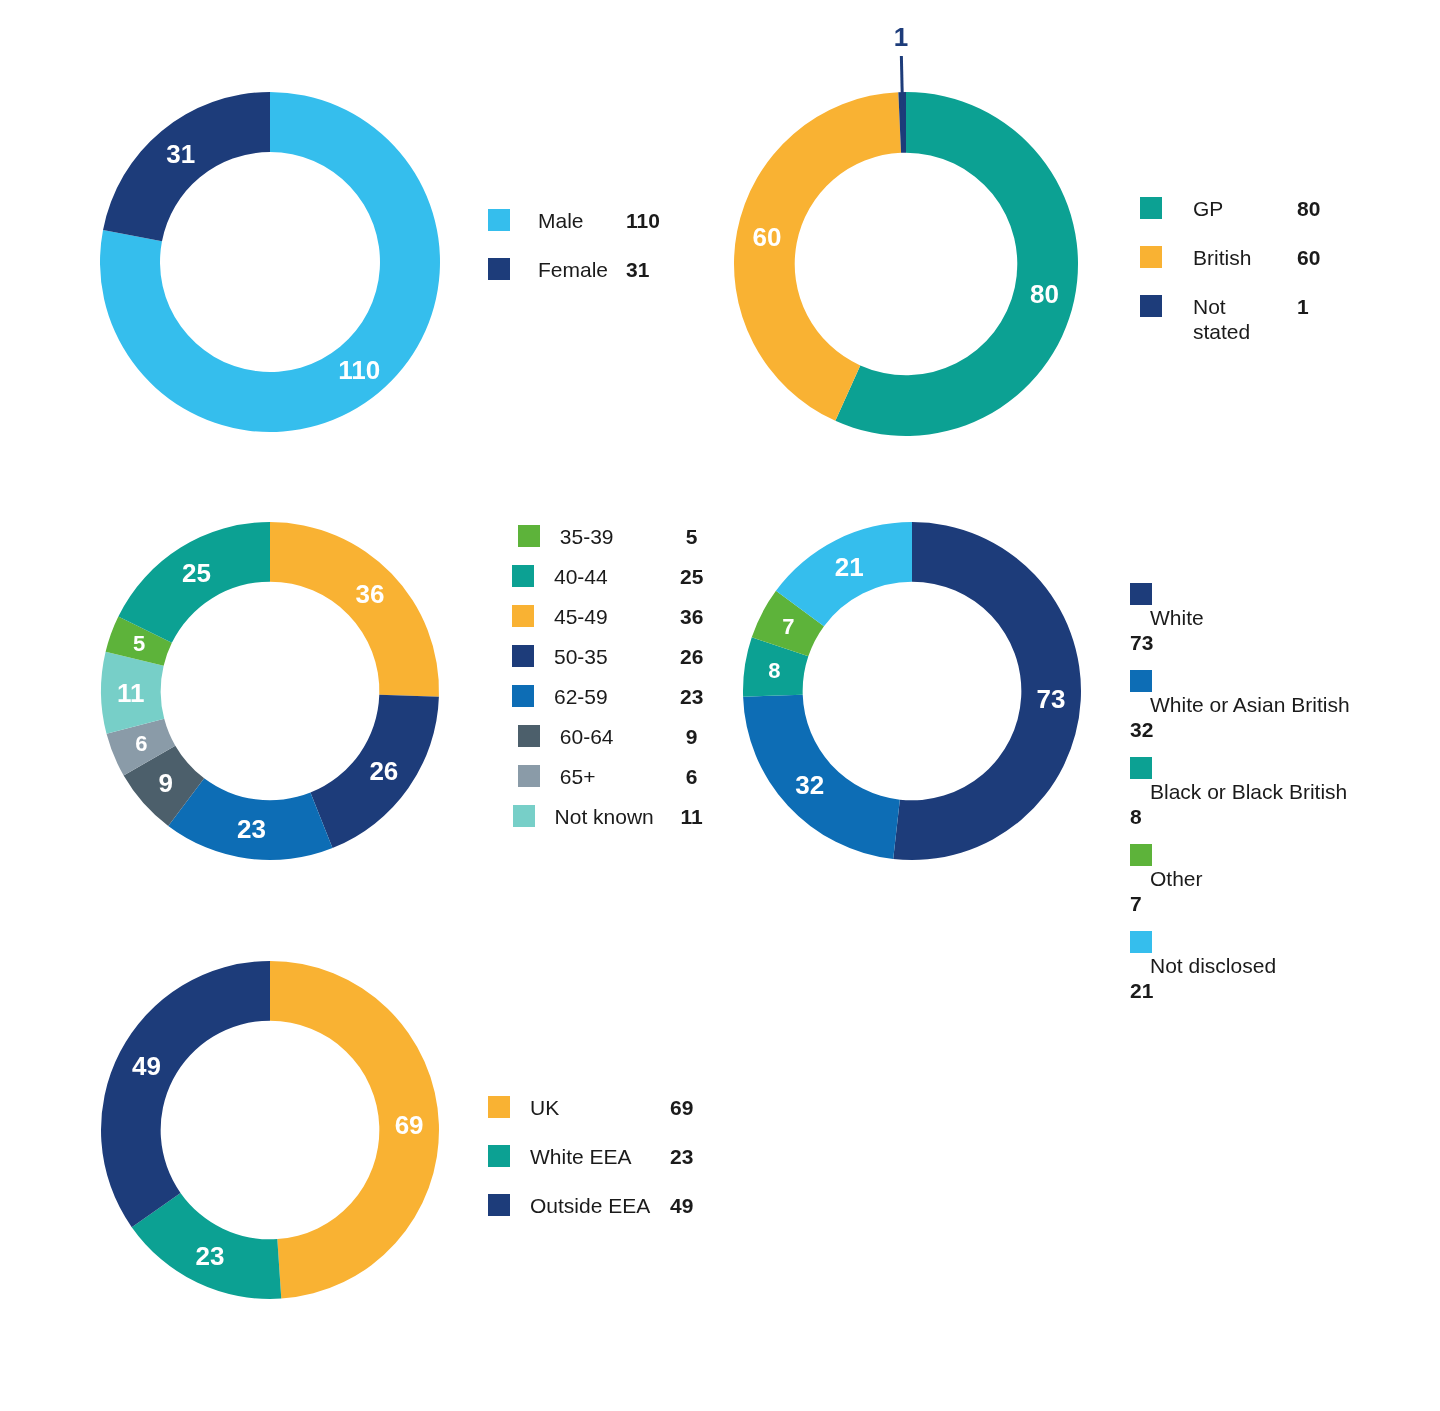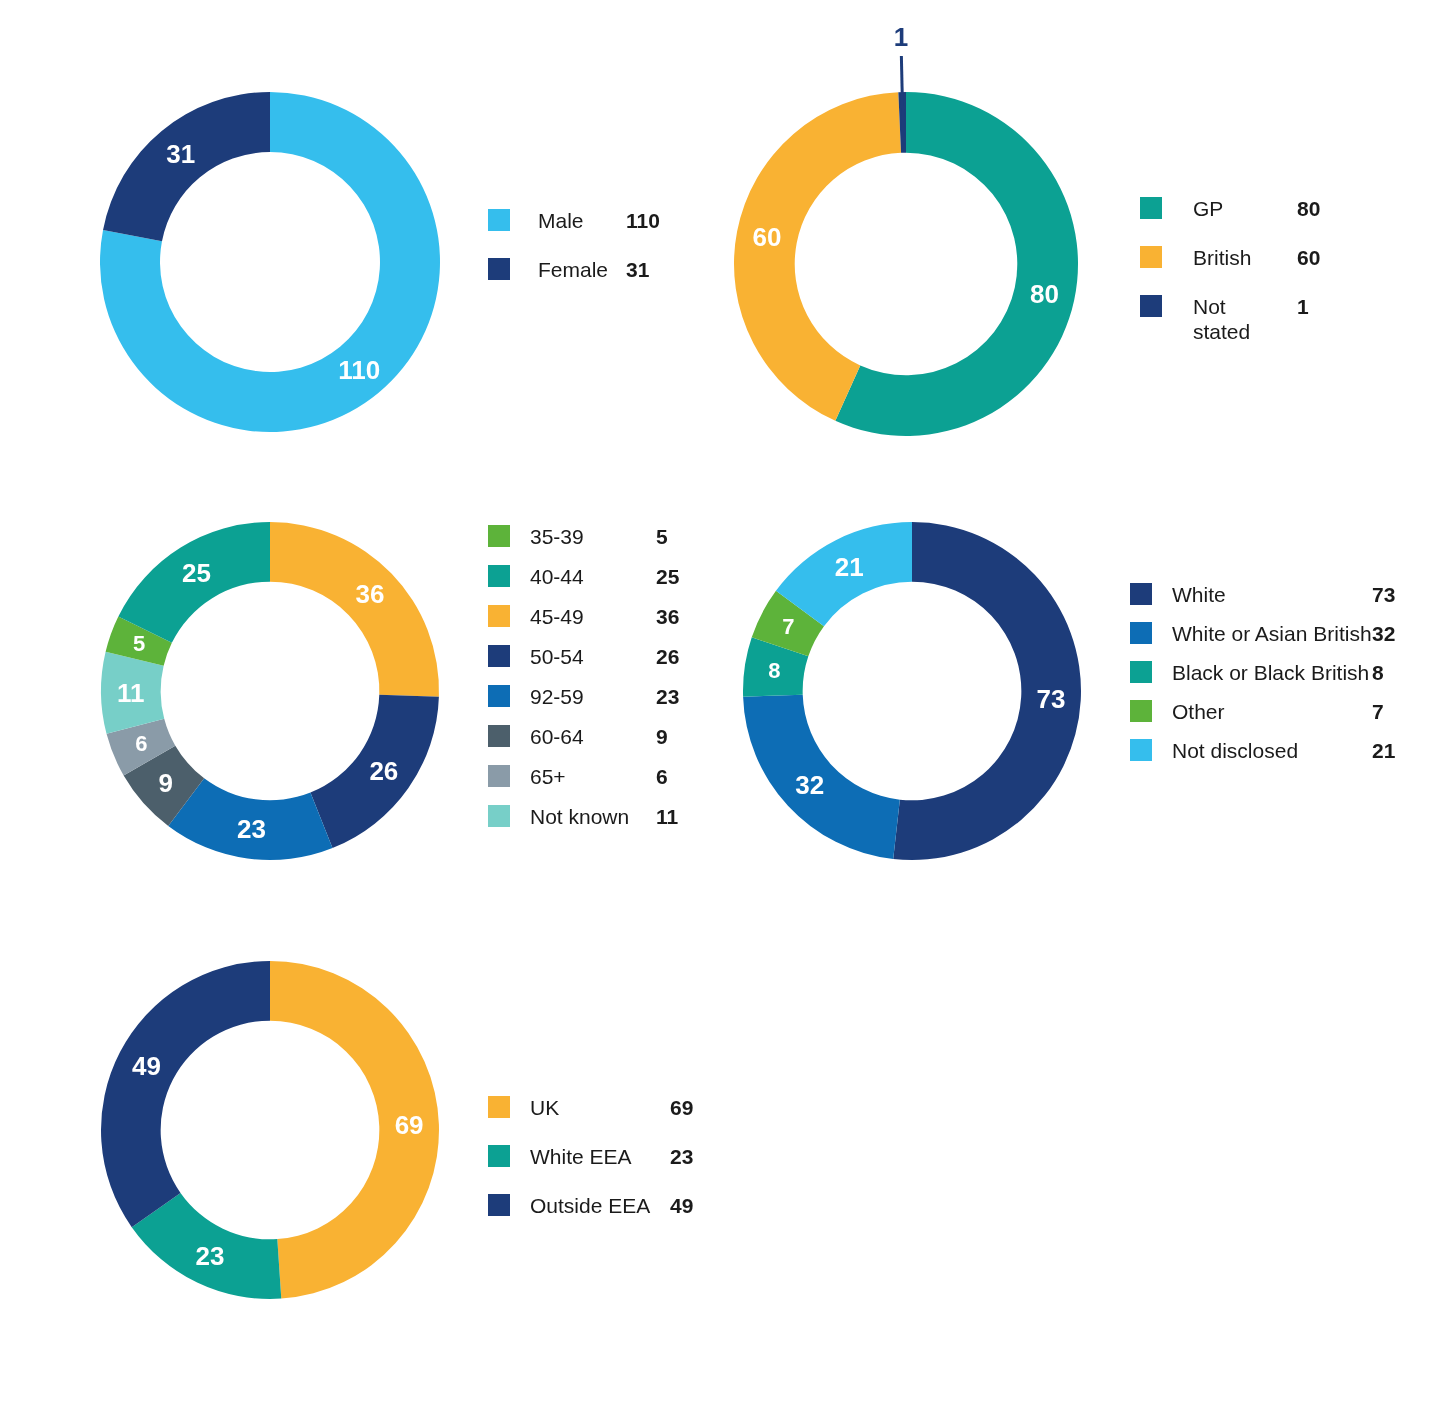--- a/index.html
+++ b/index.html
@@ -73,21 +73,21 @@
   }
 
   
   .legend.gender .legend-label { width: 88px; margin-left: 28px; }
   .legend.gender .legend-row { margin-bottom: 24px; }
   .legend.setting .legend-label { width: 104px; margin-left: 31px; }
   .legend.setting .legend-row { margin-bottom: 24px; }
   .legend.age .legend-label { width: 126px; }
   .legend.age .legend-row { margin-bottom: 15px; }
   .legend.ethnicity .legend-label { width: 200px; }
-  .legend.ethnicity .legend-row { margin-bottom: 14px; }
+  .legend.ethnicity .legend-row { margin-bottom: 14px; flex-direction: column; }
   .legend.region .legend-label { width: 140px; }
   .legend.region .legend-row { margin-bottom: 24px; }
 
   .leader-line {
     stroke: #1d3c7a;
     stroke-width: 3;
   }
 </style>
 </head>
 <body>
@@ -161,44 +161,44 @@
         <path d="M 22.641706760429884 253.50000000000006 A 169 169 0 0 1 5.517426198741617 211.8304571924712 L 63.22677475058582 196.71130580352886 A 109.343 109.343 0 0 0 74.30618427399814 223.67150000000004 Z" fill="#8A9BA8"></path>
         <text x="40.27446791109335" y="221.90031947614182" class="slice-label" font-size="22">6</text>
         <path d="M 5.517426198741617 211.8304571924712 A 169 169 0 0 1 4.603785823708705 129.82239460478783 L 62.635649427939526 143.65208930929774 A 109.343 109.343 0 0 0 63.22677475058582 196.71130580352886 Z" fill="#77CFC8"></path>
         <text x="29.83713609377679" y="170.55039403636675" class="slice-label" font-size="26">11</text>
         <path d="M 4.603785823708705 129.82239460478783 A 169 169 0 0 1 17.32456504227912 94.46435463225545 L 70.86599358235458 120.77543744706927 A 109.343 109.343 0 0 0 62.635649427939526 143.65208930929774 Z" fill="#5DB33A"></path>
         <text x="38.0457115515261" y="121.88651202464521" class="slice-label" font-size="22">5</text>
         <path d="M 17.32456504227912 94.46435463225545 A 169 169 0 0 1 168.99999999999983 0 L 168.9999999999999 59.657 A 109.343 109.343 0 0 0 70.86599358235458 120.77543744706927 Z" fill="#0CA193"></path>
         <text x="95.42573386728928" y="50.86645787379837" class="slice-label" font-size="26">25</text>
       </svg>
   </div>
-  <div class="legend age" style="left:488px; top:24px;">
+  <div class="legend age" style="left:512px; top:24px;align-items:center;">
     <div class="legend-row">
       <span class="legend-swatch" style="background: rgb(93, 179, 58);"></span>
       <span class="legend-label">35-39</span>
       <span class="legend-value">5</span>
     </div>
     <div class="legend-row">
       <span class="legend-swatch" style="background: rgb(12, 161, 147);"></span>
       <span class="legend-label">40-44</span>
       <span class="legend-value">25</span>
     </div>
     <div class="legend-row">
       <span class="legend-swatch" style="background: rgb(249, 178, 51);"></span>
       <span class="legend-label">45-49</span>
       <span class="legend-value">36</span>
     </div>
     <div class="legend-row">
       <span class="legend-swatch" style="background: rgb(29, 60, 122);"></span>
-      <span class="legend-label">50-54</span>
+      <span class="legend-label">50-35</span>
       <span class="legend-value">26</span>
     </div>
     <div class="legend-row">
       <span class="legend-swatch" style="background: rgb(13, 109, 181);"></span>
-      <span class="legend-label">92-59</span>
+      <span class="legend-label">62-59</span>
       <span class="legend-value">23</span>
     </div>
     <div class="legend-row">
       <span class="legend-swatch" style="background: rgb(76, 95, 107);"></span>
       <span class="legend-label">60-64</span>
       <span class="legend-value">9</span>
     </div>
     <div class="legend-row">
       <span class="legend-swatch" style="background: rgb(138, 155, 168);"></span>
       <span class="legend-label">65+</span>

